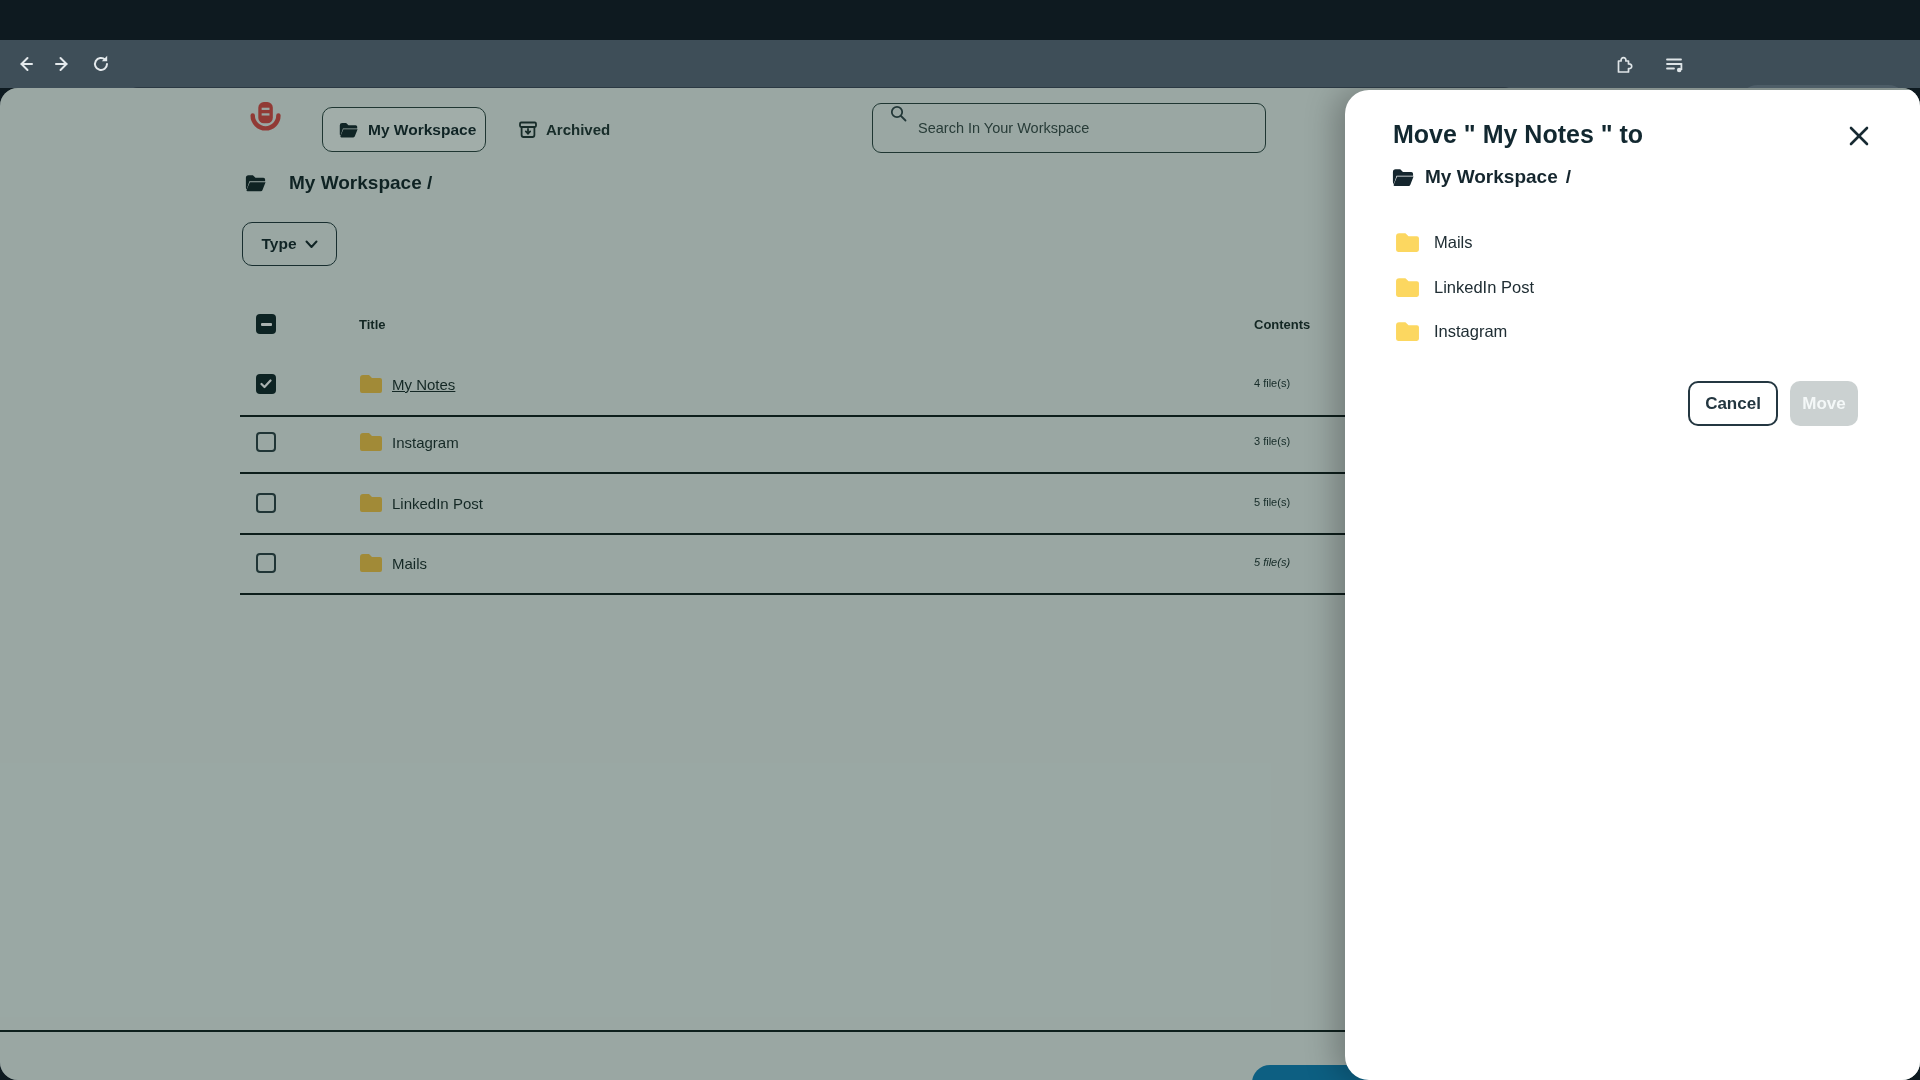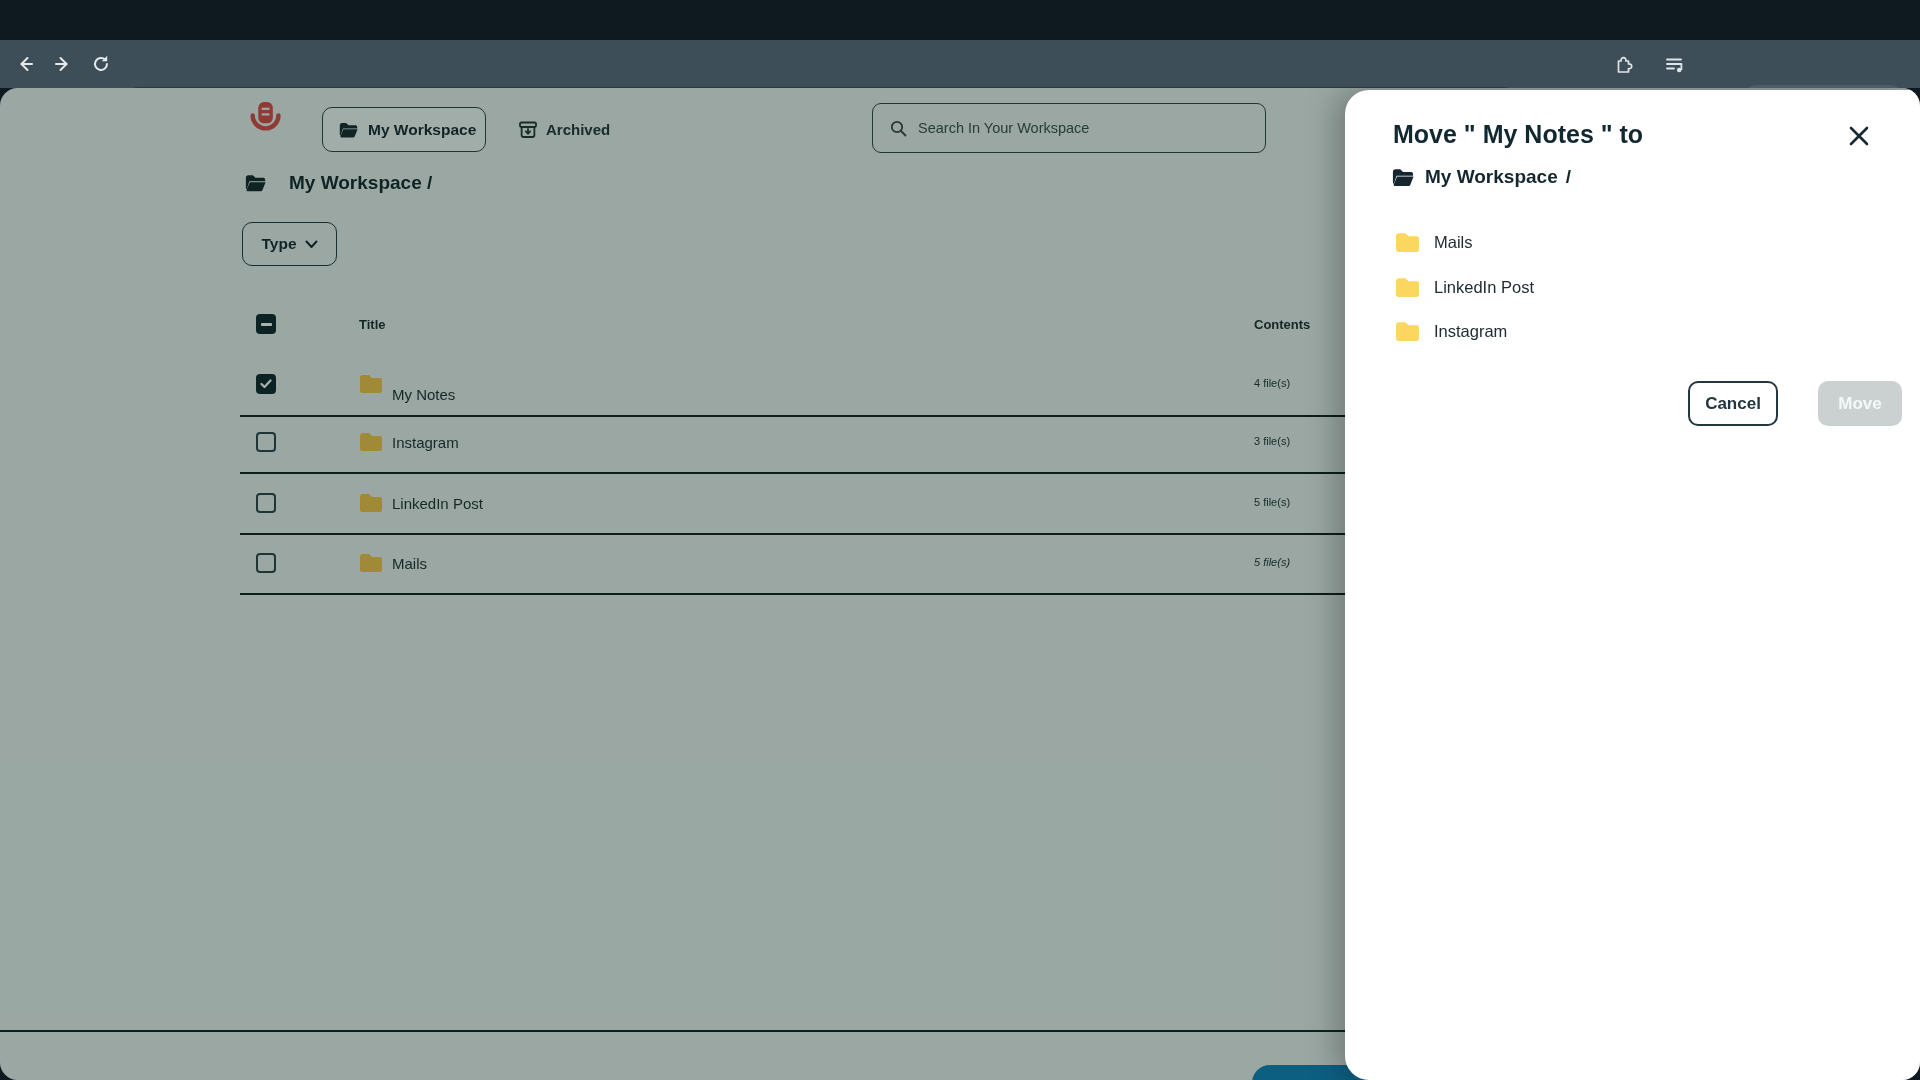--- a/index.html
+++ b/index.html
@@ -39,21 +39,21 @@
   
   .viewport { position:absolute; left:0; top:88px; width:1920px; height:992px; overflow:hidden; background:#e7efec;border-radius:18px; }
   .page { position:absolute; inset:0; }
 
   .logo { position:absolute; left:246px; top:13px; width:38px; height:38px; }
   .ws-btn { position:absolute; left:322px; top:19px; width:164px; height:45px; background:#f2f8f5; border:1.5px solid #2c4440; border-radius:10px; display:flex; align-items:center; }
   .ws-btn .lbl { margin-left:10px; font-size:15.5px; font-weight:700; color:#16282c; }
   .ws-btn svg { margin-left:16px; }
   .archived { position:absolute; left:519px; top:19px; height:45px; display:flex; align-items:center; }
   .archived .lbl { margin-left:9px; font-size:15px; font-weight:600; color:#223634; }
-  .search-box { position:absolute; left:872px; top:15px; width:394px; height:50px; border:1.5px solid #2c4440; border-radius:9px; display:flex; align-items:center; background:transparent; }
+  .search-box { position:absolute; left:872px; top:15px; width:394px; height:50px; border:1.5px solid #2c4440; border-radius:9px; display:flex; background:transparent; }
   .search-box svg { margin-left:16px; }
   .search-input { margin-left:10px; width:330px; border:none; outline:none; background:transparent; font-size:14.5px; color:#223634; font-family:inherit; }
   .search-input::placeholder { color:#3a4c49; opacity:1; }
 
   .breadcrumb { position:absolute; left:245px; top:84px; display:flex; align-items:center;gap:12px; }
   .breadcrumb .lbl { margin-left:11px; font-size:19px; font-weight:700; color:#14262a; }
   .type-btn { position:absolute; left:242px; top:134px; width:95px; height:44px; border:1.5px solid #22383c; border-radius:10px; display:flex; align-items:center; justify-content:center; gap:8px; }
   .type-btn .lbl { font-size:15.5px; font-weight:700; color:#16282c; }
 
   .thead-cell { position:absolute; font-size:13px; font-weight:700; color:#1a2c2a; }
@@ -73,21 +73,21 @@
   
   .modal { position:absolute; left:1345px; top:2px; width:575px; height:990px; background:#ffffff; border-radius:24px 0 0 24px; box-shadow:-10px 0 30px rgba(0,0,0,0.25); }
   .modal-title { position:absolute; left:48px; top:30px; font-size:25px; font-weight:700; color:#122830; white-space:nowrap; }
   .modal-close { position:absolute; left:500px; top:32px; width:28px; height:28px; display:flex; align-items:center; justify-content:center; }
   .modal-loc { position:absolute; left:47px; top:76px; display:flex; align-items:center; }
   .modal-loc .lbl { margin-left:11px; font-size:19px; font-weight:700; color:#15262e; }
   .modal-loc .slash { margin-left:8px; font-size:19px; font-weight:700; color:#15262e; }
   .folder-item { position:absolute; left:50px; height:30px; display:flex; align-items:center; }
   .folder-item .lbl { margin-left:14px; font-size:16.5px; color:#202e34; }
   .btn-cancel { position:absolute; left:343px; top:291px; width:90px; height:45px; background:#ffffff; border:2px solid #243741; border-radius:10px; font-size:17px; font-weight:600; color:#233640; display:flex; align-items:center; justify-content:center; }
-  .btn-move { position:absolute; left:445px; top:291px; width:84px; height:45px; background:#cbd1d1; border-radius:10px; font-size:17px; font-weight:600; color:#f4f8f8; display:flex; align-items:center; justify-content:center;margin-left:28px; }
+  .btn-move { position:absolute; left:445px; top:291px; width:68px; height:45px; background:#cbd1d1; border-radius:10px; font-size:17px; font-weight:600; color:#f4f8f8; display:flex; align-items:center; justify-content:center; }
 </style>
 </head>
 <body>
 
 <div class="screen">
 
 
   <div class="toolbar">
     <div class="nav-ic" style="left:14px">
       <svg width="20" height="20" viewBox="0 0 20 20">
@@ -213,21 +213,21 @@
 
       <div>
         <div class="checkbox on" style="left:256px; top:286px;">
           <svg width="12" height="10" viewBox="0 0 12 10">
               <polyline points="1.5,5 4.5,8 10.5,1.5" fill="none" stroke="#fff" stroke-width="2.2" stroke-linecap="round" stroke-linejoin="round"></polyline>
             </svg>
         </div>
         <svg class="row-folder" style="top:286px;" viewBox="0 0 24 20">
             <path d="M1 4 q0-3 3-3 h6 l3 3 h8 q2 0 2 2 v11 q0 2-2 2 H3 q-2 0-2-2 Z" fill="#f1c348"></path>
           </svg>
-        <div class="cell-title" style="top:298px;">My Notes</div>
+        <div class="cell-title" style="top:288px;text-decoration:underline;">My Notes</div>
         <div class="cell-contents" style="top:289px;">4 file(s)</div>
       </div>
       <div class="row-sep" style="top:327px;"></div>
 
       <div>
         <div class="checkbox empty" style="left:256px; top:344px;"></div>
         <svg class="row-folder" style="top:344px;" viewBox="0 0 24 20">
             <path d="M1 4 q0-3 3-3 h6 l3 3 h8 q2 0 2 2 v11 q0 2-2 2 H3 q-2 0-2-2 Z" fill="#f1c348"></path>
           </svg>
         <div class="cell-title" style="top:346px;">Instagram</div>

